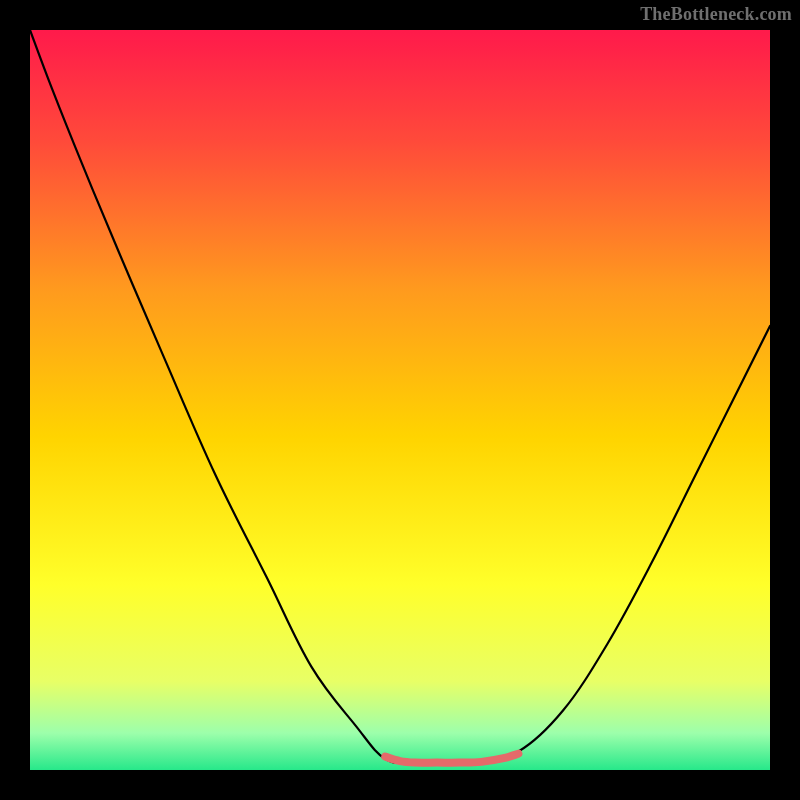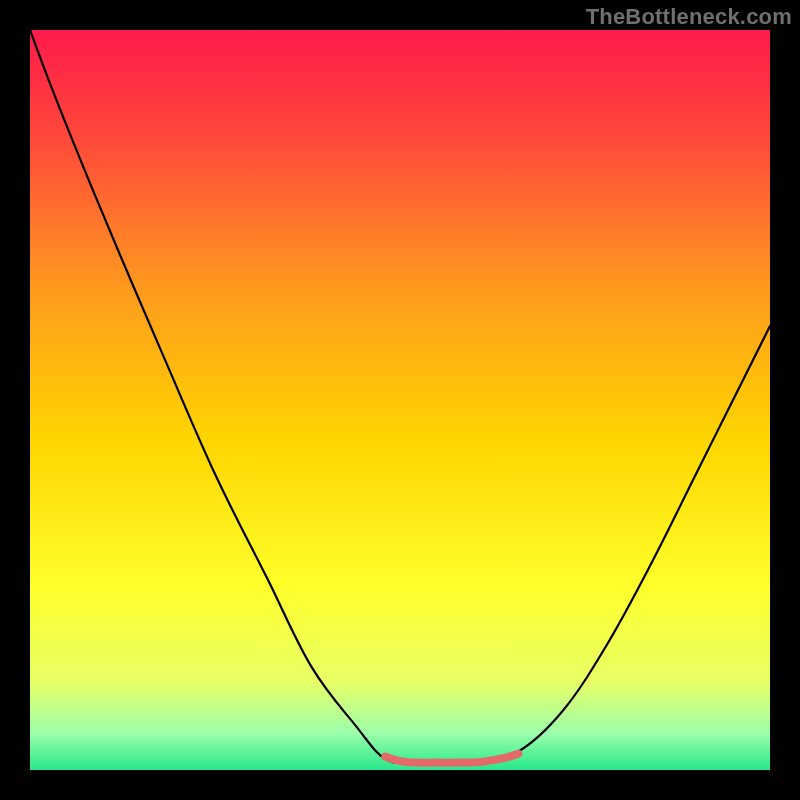--- a/index.html
+++ b/index.html
@@ -20,22 +20,22 @@
     position: absolute;
     left: 30px;
     top: 30px;
     width: 740px;
     height: 740px;
   }
   .watermark {
     position: absolute;
     top: 4px;
     right: 8px;
-    font-family: Liberation Sans, sans-serif;
-    font-size: 22px;
+    font-family: Liberation Serif, serif;
+    font-size: 18px;
     font-weight: 600;
     color: #6f6f6f;
     letter-spacing: 0.2px;
     user-select: none;
   }
   svg { display: block; }
 </style>
 </head>
 <body>
 

